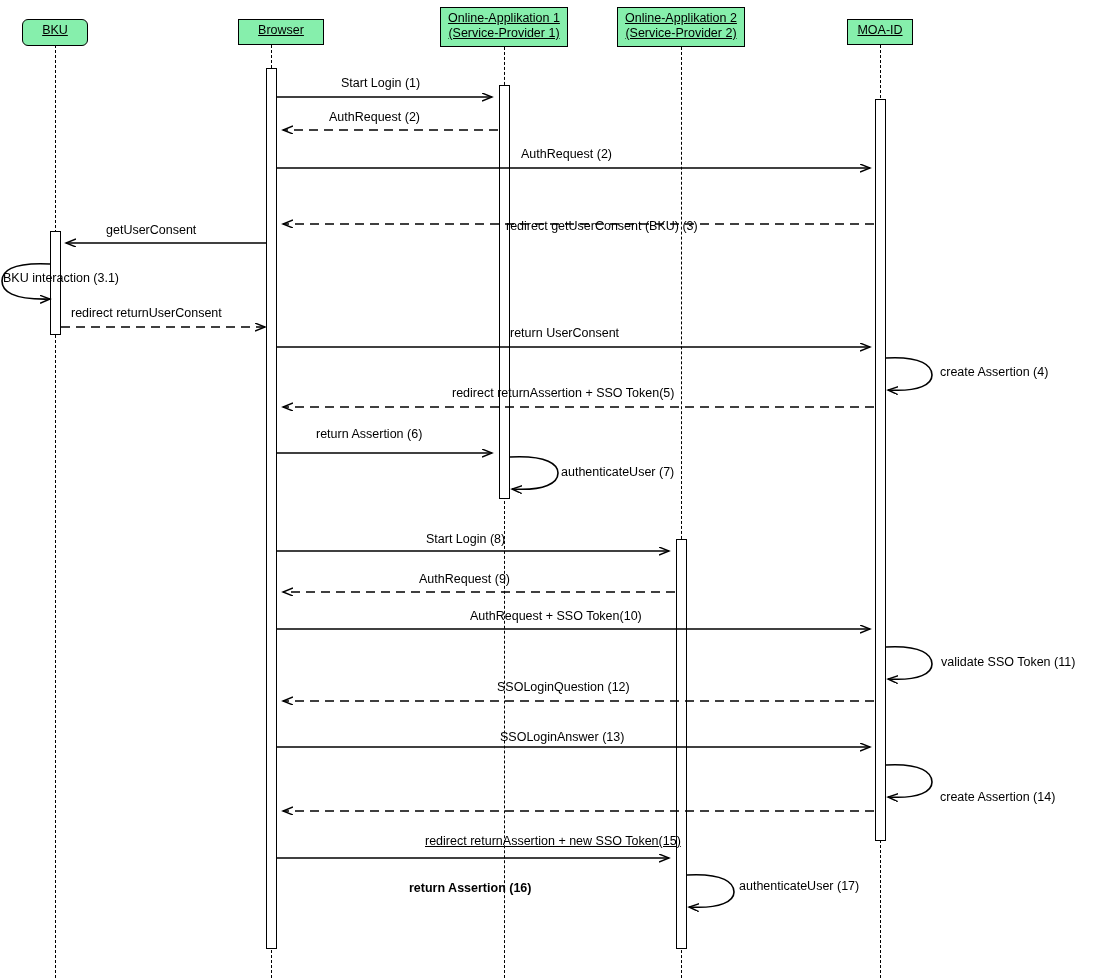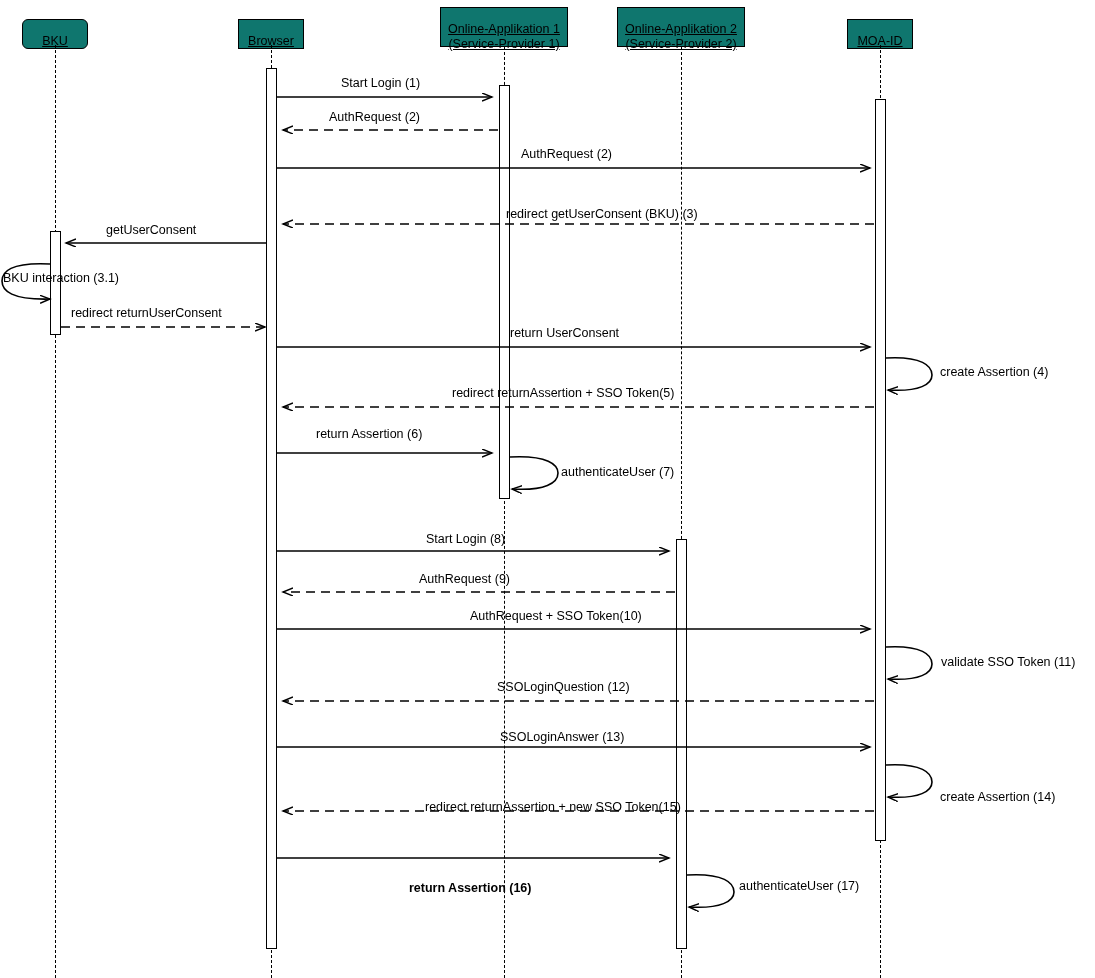--- a/index.html
+++ b/index.html
@@ -13,27 +13,27 @@
   #diagram {
     position: relative;
     width: 1095px;
     height: 978px;
     background: #ffffff;
     overflow: hidden;
   }
   .lifeline-head {
     position: absolute;
     border: 1px solid #000;
-    background: #0f766e;
+    background: #86efac;
     box-sizing: border-box;
     text-align: center;
     font-size: 12.5px;
     line-height: 15px;
     color: #000;
-    padding: 14px 4px;
+    padding: 3px 4px;
   }
   .lifeline-head span {
     text-decoration: underline;
     display: block;
     white-space: nowrap;
   }
   .lifeline-line {
     position: absolute;
     width: 0;
     border-left: 1px dashed #000;
@@ -61,21 +61,21 @@
   }
 </style>
 </head>
 <body>
 
 <div id="diagram">
 
   <div class="lifeline-head" style="left:22px; top:19px; width:66px; height:27px;border-radius:6px;">
     <span>BKU</span>
   </div>
-  <div class="lifeline-head" style="left:238px; top:19px; width:66px; height:26px;">
+  <div class="lifeline-head" style="left:238px; top:19px; width:86px; height:26px;">
     <span>Browser</span>
   </div>
   <div class="lifeline-head" style="left:440px; top:7px; width:128px; height:40px;">
     <span>Online-Applikation 1</span>
     <span>(Service-Provider 1)</span>
   </div>
   <div class="lifeline-head" style="left:617px; top:7px; width:128px; height:40px;">
     <span>Online-Applikation 2</span>
     <span>(Service-Provider 2)</span>
   </div>
@@ -148,33 +148,33 @@
 
       <line x1="277" y1="858" x2="669" y2="858" marker-end="url(#ah)"></line>
 
       <path d="M687,875 C724,873 734,883 734,892 C734,901 721,909 689,907" marker-end="url(#ah)"></path>
     </g>
   </svg>
 
   <div class="msg-label" style="left:341px; top:76px;">Start Login (1)</div>
   <div class="msg-label" style="left:329px; top:110px;">AuthRequest (2)</div>
   <div class="msg-label" style="left:521px; top:147px;">AuthRequest (2)</div>
-  <div class="msg-label" style="left:462px; top:207px;padding-left:44px;">redirect getUserConsent (BKU) (3)</div>
+  <div class="msg-label" style="left:462px; top:219px;padding-left:44px;">redirect getUserConsent (BKU) (3)</div>
   <div class="msg-label" style="left:106px; top:223px;">getUserConsent</div>
   <div class="msg-label" style="left:3px; top:271px;">BKU interaction (3.1)</div>
   <div class="msg-label" style="left:71px; top:306px;">redirect returnUserConsent</div>
   <div class="msg-label" style="left:510px; top:326px;text-align:center;">return UserConsent</div>
   <div class="msg-label" style="left:940px; top:365px;">create Assertion (4)</div>
   <div class="msg-label" style="left:452px; top:386px;">redirect returnAssertion + SSO Token(5)</div>
   <div class="msg-label" style="left:316px; top:427px;">return Assertion (6)</div>
   <div class="msg-label" style="left:561px; top:465px;">authenticateUser (7)</div>
   <div class="msg-label" style="left:426px; top:532px;">Start Login (8)</div>
   <div class="msg-label" style="left:419px; top:572px;">AuthRequest (9)</div>
   <div class="msg-label" style="left:470px; top:609px;">AuthRequest + SSO Token(10)</div>
   <div class="msg-label" style="left:941px; top:655px;">validate SSO Token (11)</div>
   <div class="msg-label" style="left:497px; top:680px;">SSOLoginQuestion (12)</div>
   <div class="msg-label" style="left:500px; top:730px;">SSOLoginAnswer (13)</div>
   <div class="msg-label" style="left:940px; top:790px;">create Assertion (14)</div>
-  <div class="msg-label" style="left:425px; top:800px;">redirect returnAssertion + new SSO Token(15)</div>
+  <div class="msg-label" style="left:425px; top:834px;text-decoration:underline;">redirect returnAssertion + new SSO Token(15)</div>
   <div class="msg-label" style="left:409px; top:881px;font-weight:bold;">return Assertion (16)</div>
   <div class="msg-label" style="left:739px; top:879px;">authenticateUser (17)</div>
 
 </div>
 
 </body></html>

